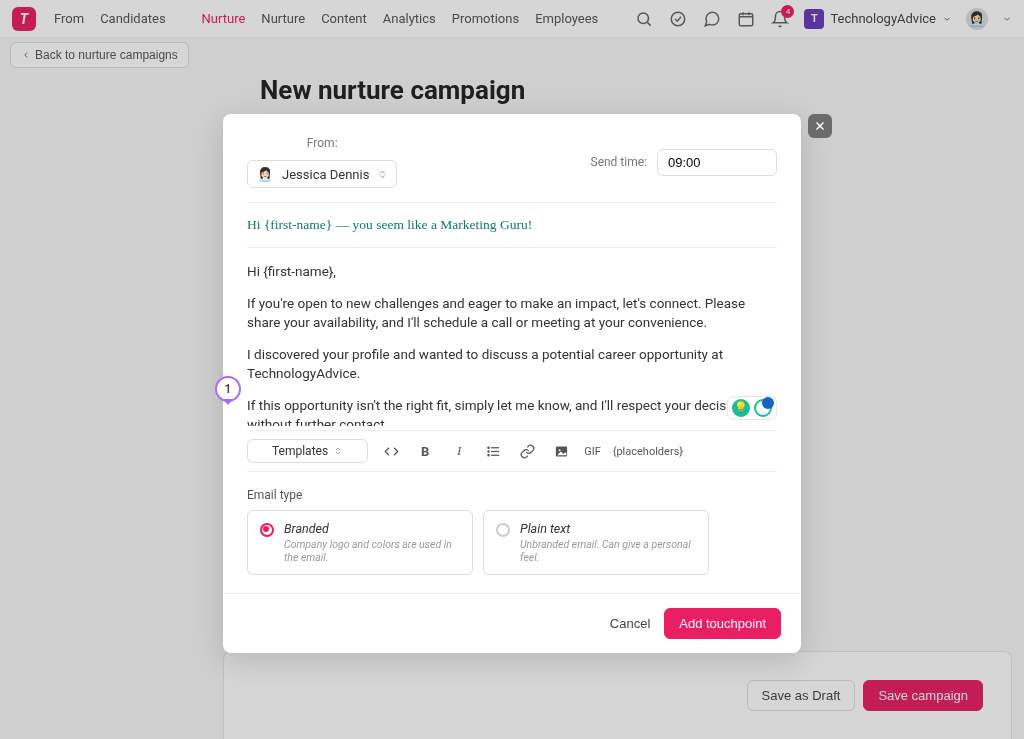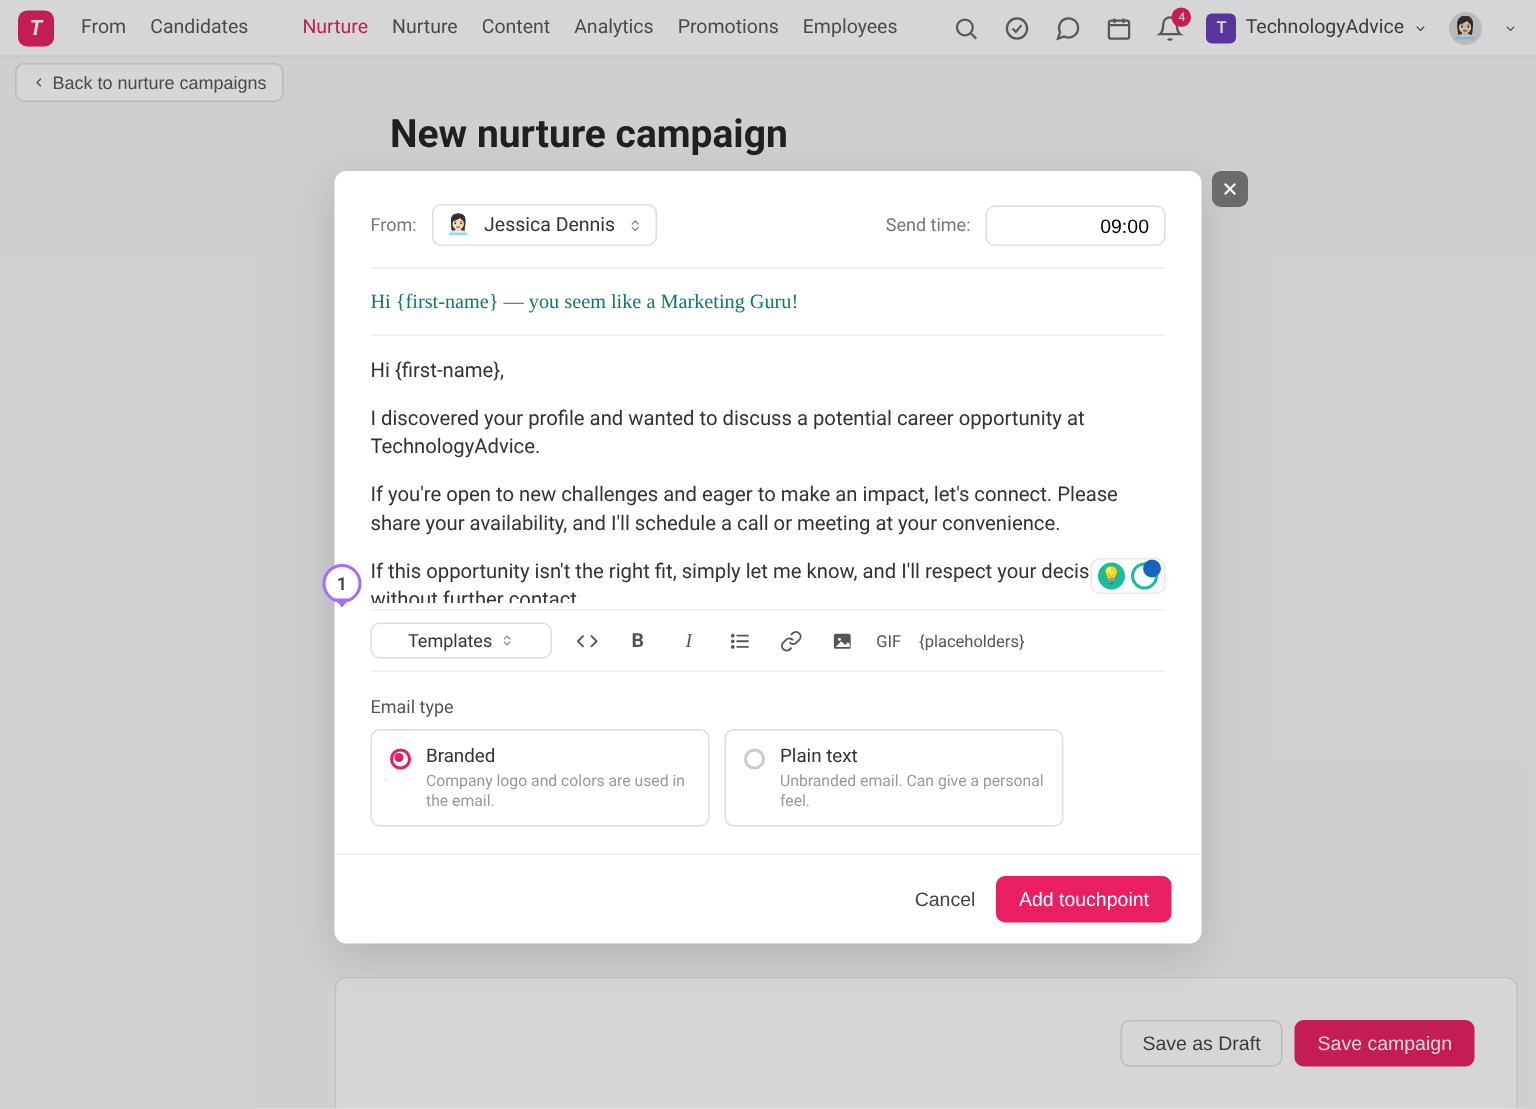--- a/index.html
+++ b/index.html
@@ -101,36 +101,36 @@
   width:24px;height:24px;border-radius:6px;
   background:#6b6b6b;color:#fff;
   display:flex;align-items:center;justify-content:center;
   font-size:14px;cursor:pointer;
 }
 .modal-body { padding:22px 24px 18px; }
 .row-from {
   display:flex;align-items:center;justify-content:space-between;
   border-bottom:1px solid #eee;padding-bottom:14px;
 }
-.from-left { display:flex;align-items:center;gap:10px; }
+.from-left { display:flex;align-items:center;gap:10px;flex-direction:column; }
 .from-label { font-size:12px;color:#777; }
 .from-select {
   display:flex;align-items:center;gap:8px;
   border:1px solid #ddd;border-radius:6px;padding:4px 8px;
   font-size:13px;cursor:pointer;
 }
 .from-select .av {
   width:18px;height:18px;border-radius:50%;
   overflow:hidden;display:flex;align-items:center;justify-content:center;font-size:13px;
 }
 .sendtime-wrap {display:flex;align-items:center;gap:10px;}
 .sendtime-label {font-size:12px;color:#777;}
 .time-input {
   border:1px solid #ddd;border-radius:6px;padding:5px 10px;
-  font-size:13px;width:120px;text-align:right;
+  font-size:13px;width:120px;
 }
 .subject {
   padding:14px 0;border-bottom:1px solid #eee;
   font-size:13.5px;color:#0f766e;font-family:Liberation Serif, serif;
 }
 .msg-body{
   padding:14px 0 4px;
   height:178px;overflow:hidden;
   font-size:13.5px;color:#333;line-height:1.45;
   position:relative;
@@ -153,21 +153,21 @@
 }
 .templates-sel{
   border:1px solid #ddd;border-radius:6px;padding:4px 24px;
   font-size:12px;display:flex;align-items:center;gap:5px;cursor:pointer;
 }
 .fb-icon{width:22px;display:flex;justify-content:center;color:#555;cursor:pointer;font-size:13px;}
 .fb-icon svg{width:15px;height:15px;}
 .fb-text{font-size:11px;color:#555;cursor:pointer;}
 .emailtype-sec{padding-top:16px;}
 .et-label{font-size:12px;color:#555;margin-bottom:8px;}
-.et-options{display:flex;gap:10px;}
+.et-options{display:flex;gap:10px;font-style:italic;}
 .et-card{
   border:1px solid #ddd;border-radius:6px;padding:10px 12px;
   display:flex;align-items:flex-start;gap:10px;cursor:pointer;
   width:226px;
 }
 .radio{width:14px;height:14px;border-radius:50%;border:2px solid #ccc;margin-top:2px;flex-shrink:0;}
 .radio.checked{border-color:#e91e63;}
 .radio.checked::after{content:"";display:block;width:6px;height:6px;border-radius:50%;background:#e91e63;margin:1px;}
 .et-card .t{font-size:12.5px;color:#333;margin-bottom:2px;}
 .et-card .d{font-size:10.5px;color:#999;}
@@ -286,22 +286,22 @@
       <div class="sendtime-wrap">
         <span class="sendtime-label">Send time:</span>
         <input class="time-input" value="09:00" style="">
       </div>
     </div>
 
     <div class="subject">Hi {first-name} — you seem like a Marketing Guru!</div>
 
     <div class="msg-body">
       <p>Hi {first-name},</p>
+      <p>If you're open to new challenges and eager to make an impact, let's connect. Please share your availability, and I'll schedule a call or meeting at your convenience.</p>
       <p>I discovered your profile and wanted to discuss a potential career opportunity at TechnologyAdvice.</p>
-      <p>If you're open to new challenges and eager to make an impact, let's connect. Please share your availability, and I'll schedule a call or meeting at your convenience.</p>
       <p>If this opportunity isn't the right fit, simply let me know, and I'll respect your decision without further contact.</p>
 
       <div class="grammarly-widgets">
         <span class="g-bulb">💡</span>
         <span class="g-circle"></span>
       </div>
     </div>
 
     <div class="format-bar">
       <div class="templates-sel">

